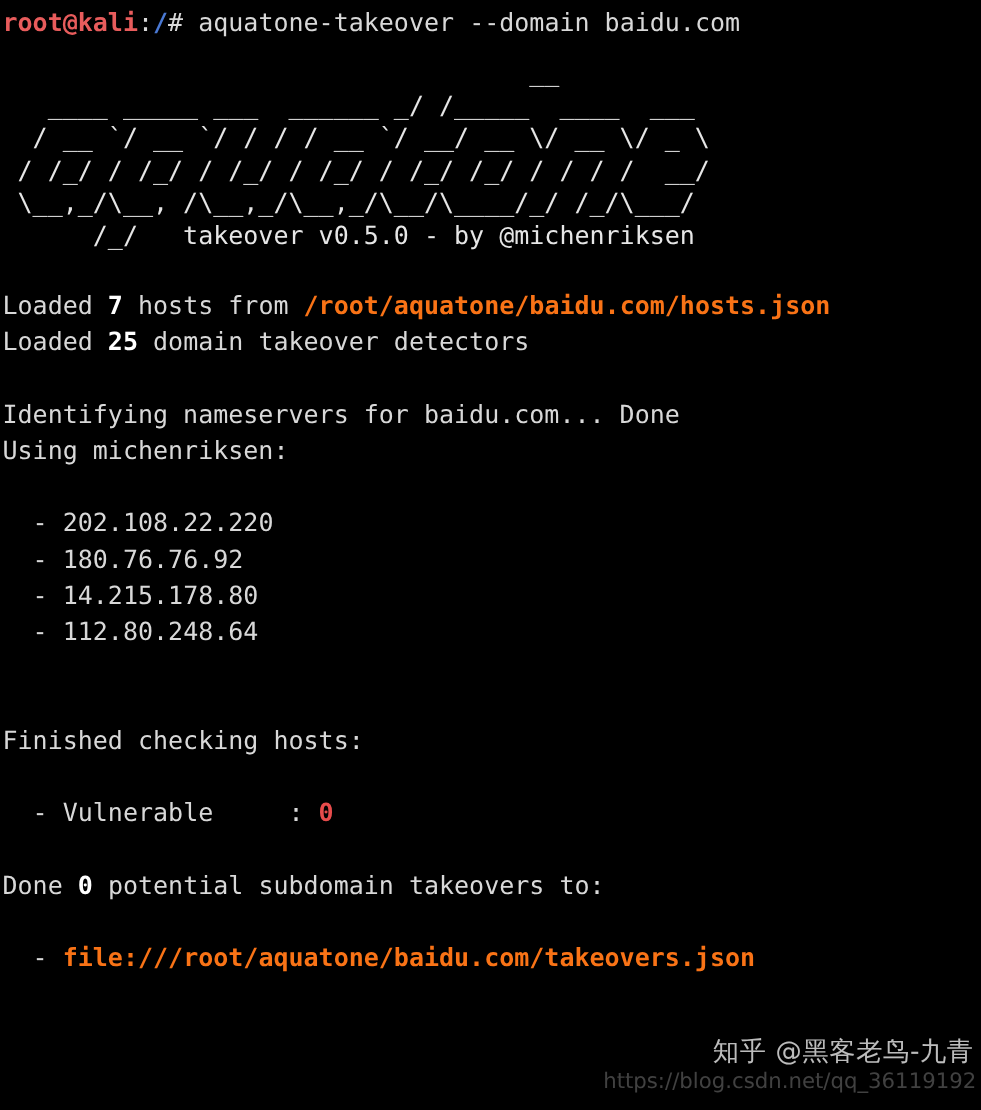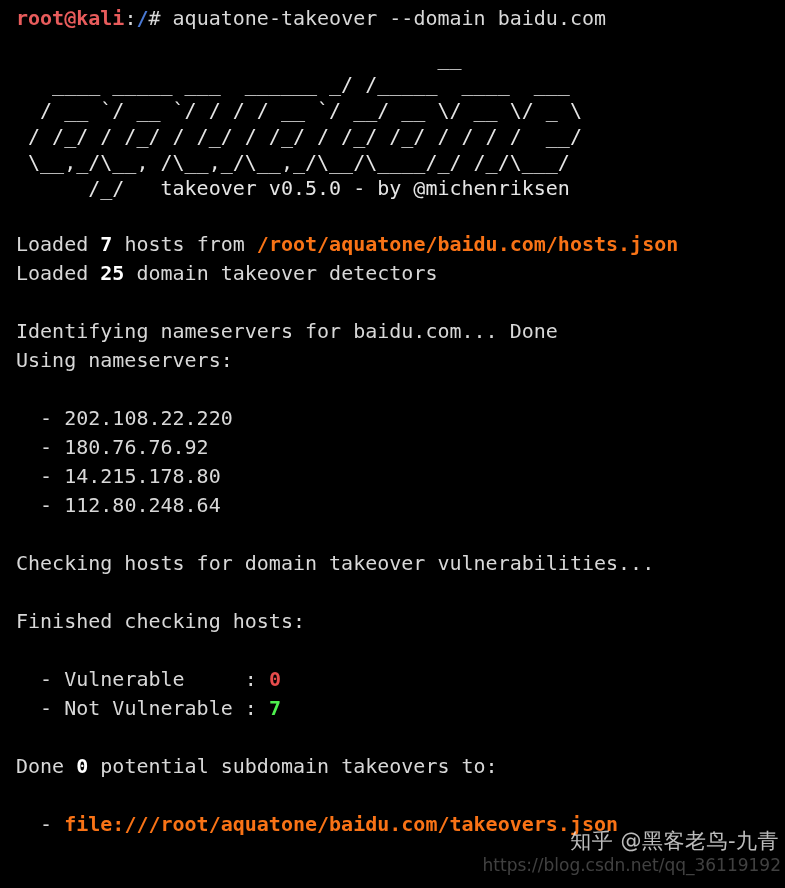--- a/index.html
+++ b/index.html
@@ -14,21 +14,21 @@
     font-family: "DejaVu Sans Mono", "Liberation Mono", monospace;
     font-size: 20px;
     line-height: 29px;
     color: #d8d8d8;
     -webkit-font-smoothing: antialiased;
   }
   #terminal {
     position: relative;
     width: 785px;
     height: 888px;
-    padding: 4px 0 0 16px;
+    padding: 4px 0 0 2px;
     box-sizing: border-box;
   }
   .line {
     white-space: pre;
     height: 29px;
   }
   .blank {
     white-space: pre;
     height: 29px;
   }
@@ -96,42 +96,40 @@
 
   <div class="blank"> </div>
 
   <div class="line"><span>Loaded </span><span class="num-bold">7</span><span> hosts from </span><span class="path-bold">/root/aquatone/baidu.com/hosts.json</span></div>
 
   <div class="line"><span>Loaded </span><span class="num-bold">25</span><span> domain takeover detectors</span></div>
 
   <div class="blank"> </div>
 
   <div class="line">Identifying nameservers for baidu.com... Done</div>
-  <div class="line">Using nameservers:</div>
+  <div class="line">Using michenriksen:</div>
 
   <div class="blank"> </div>
 
   <div class="line"><span>  - </span><span>202.108.22.220</span></div>
   <div class="line"><span>  - </span><span>180.76.76.92</span></div>
   <div class="line"><span>  - </span><span>14.215.178.80</span></div>
   <div class="line"><span>  - </span><span>112.80.248.64</span></div>
 
   <div class="blank"> </div>
 
-  <div class="line">Checking hosts for domain takeover vulnerabilities...</div>
 
   <div class="blank"> </div>
 
   <div class="line">Finished checking hosts:</div>
 
   <div class="blank"> </div>
 
   <div class="line"><span>  - </span><span>Vulnerable     : </span><span class="red-num">0</span></div>
 
-  <div class="line"><span>  - </span><span>Not Vulnerable : </span><span class="green-num">7</span></div>
 
   <div class="blank"> </div>
 
   <div class="line"><span>Done </span><span class="num-bold">0</span><span> potential subdomain takeovers to:</span></div>
 
   <div class="blank"> </div>
 
   <div class="line"><span>  - </span><span class="path-bold">file:///root/aquatone/baidu.com/takeovers.json</span></div>
 
   <div class="watermark-zhihu">知乎 @黑客老鸟-九青</div>

